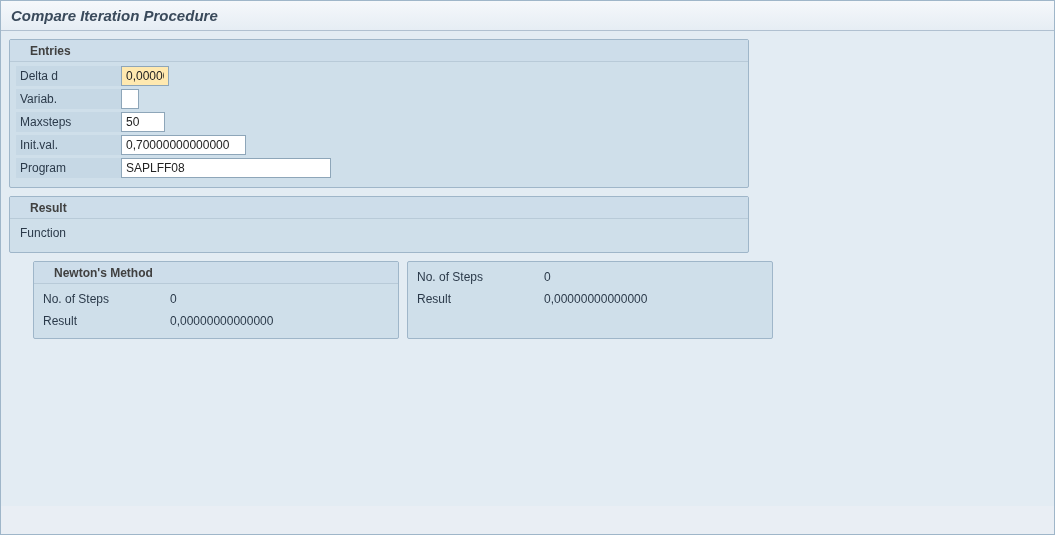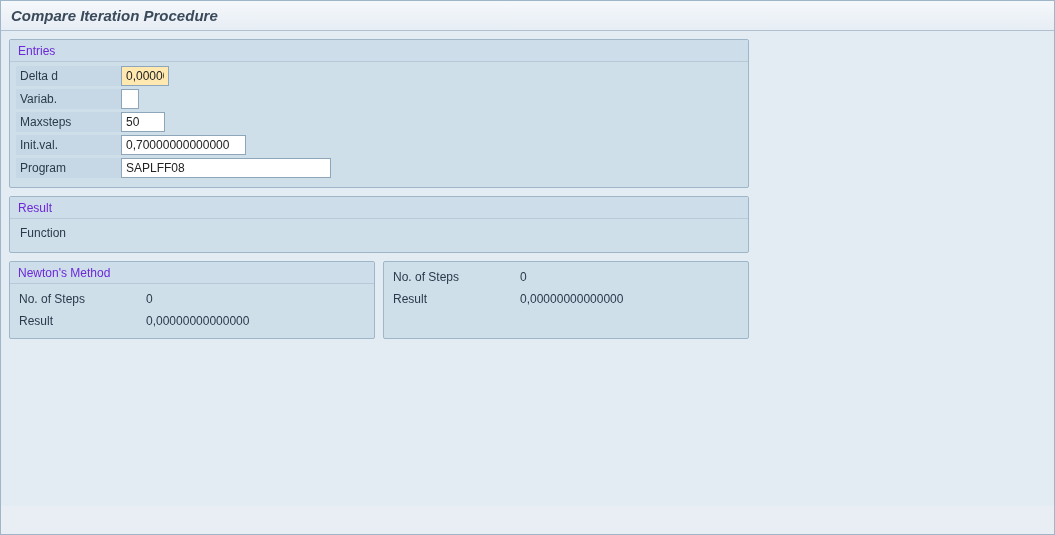--- a/index.html
+++ b/index.html
@@ -66,24 +66,25 @@
     }
     
     .group {
       background: #cfdfea;
       border: 1px solid #9fb6c9;
       border-radius: 2px;
       margin-bottom: 8px;
     }
     .group-header {
       background: #cdddea;
-      padding: 4px 8px 3px 8px;
+      padding: 4px 8px 3px 20px;
       font-size: 12px;
-      color: #6d28d9;
+      color: #404040;
       border-bottom: 1px solid #b8cad8;
+      font-weight: bold;
     }
     .group-body {
       padding: 4px 6px 6px 6px;
     }
     .field-row {
       display: flex;
       align-items: flex-start;
       height: 23px;
     }
     .field-label {
@@ -114,20 +115,21 @@
     .w-med { width: 125px; }
     .w-long { width: 210px; }
     
     .entries-group { width: 740px; }
     .result-group { width: 740px; }
     
     .two-col {
       display: flex;
       gap: 8px;
       width: 740px;
+      margin-left: 24px;
     }
     .two-col .group {
       flex: 1;
       margin-bottom: 0;
     }
     .result-line {
       display: flex;
       align-items: center;
       height: 22px;
     }

